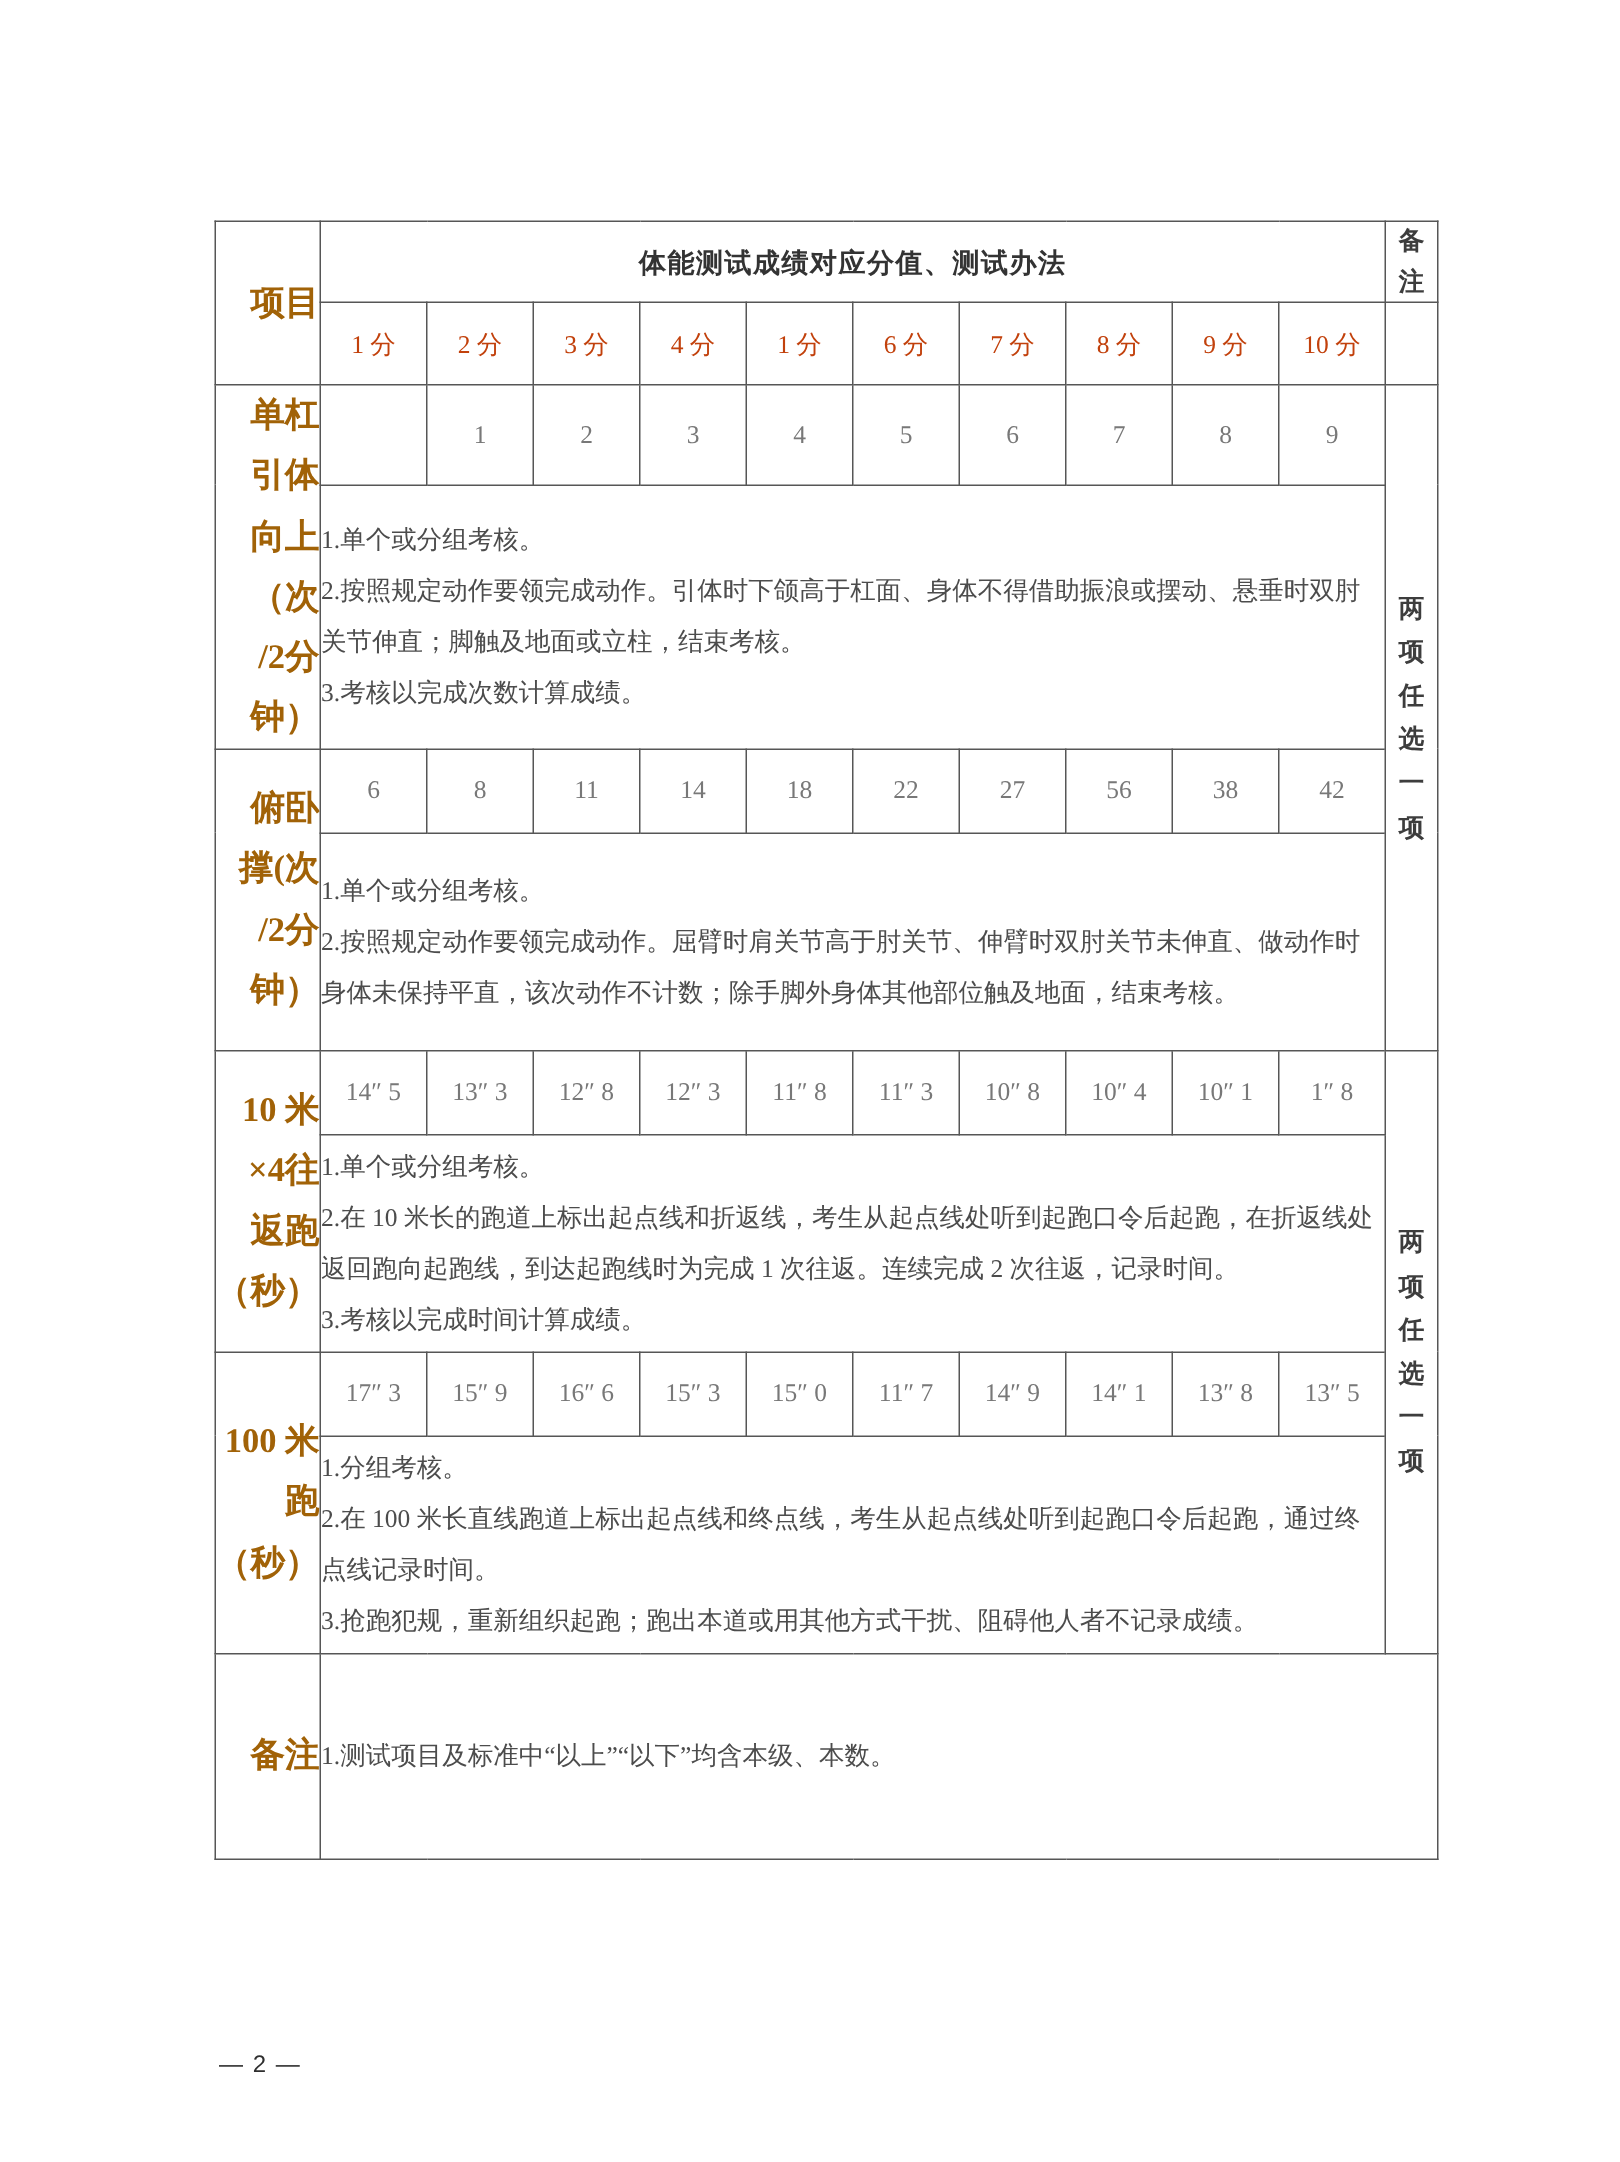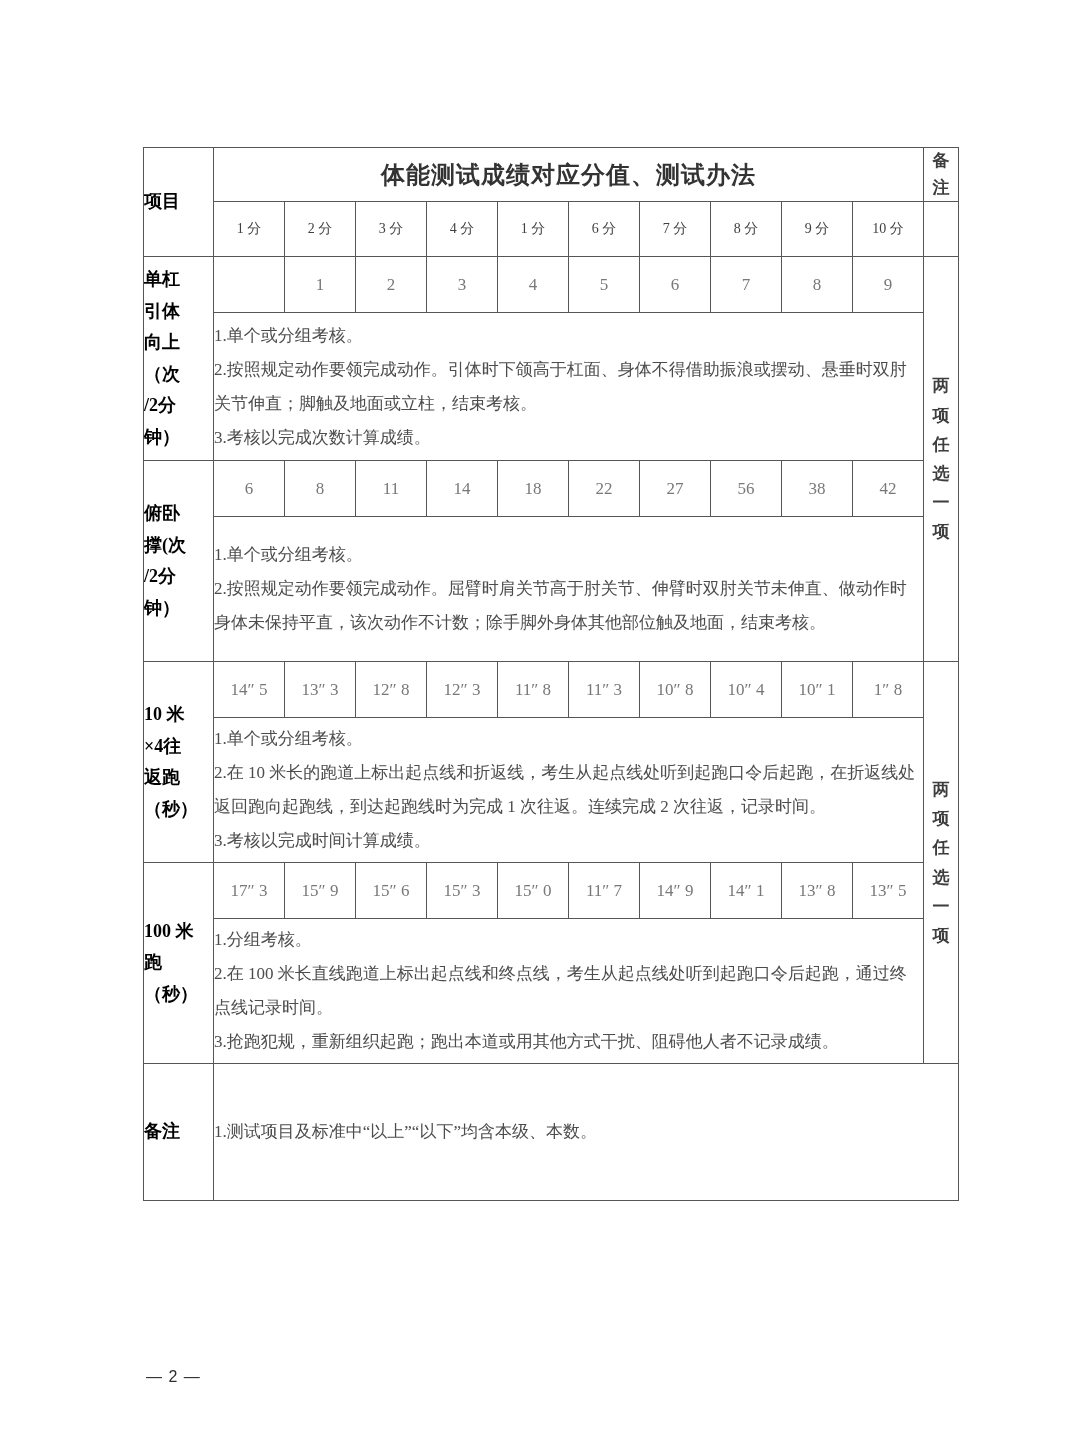--- a/index.html
+++ b/index.html
@@ -26,31 +26,31 @@
   tr.h-a{height:54px;}
   tr.h-b{height:55px;}
   tr.h-val{height:56px;}
   tr.h-m1{height:148px;}
   tr.h-m2{height:145px;}
   tr.h-m3{height:145px;}
   tr.h-foot{height:137px;}
   
   td.title-cell{
     text-align:center;vertical-align:middle;
-    font-weight:bold;font-size:24px;color:#333333;
+    font-weight:bold;font-size:18px;color:#333333;
     letter-spacing:1px;
   }
   td.project-cell,td.label-cell{
-    text-align:left;vertical-align:middle;
-    font-weight:bold;font-size:18px;color:#000000;
+    text-align:right;vertical-align:middle;
+    font-weight:bold;font-size:23px;color:#a16207;
     white-space:pre-line;line-height:1.75;
   }
   td.col-h{
     text-align:center;vertical-align:middle;
-    font-size:14px;color:#404040;
+    font-size:17px;color:#c2410c;
   }
   td.val{
     text-align:center;vertical-align:middle;
     font-size:17px;color:#787878;
   }
   td.method{
     font-size:17px;color:#4c4c4c;
     white-space:pre-line;line-height:2.0;
     padding:6px 8px 6px 10px;
     vertical-align:middle;text-align:left;font-family:Liberation Serif, serif;
@@ -193,21 +193,21 @@
 2.在 10 米长的跑道上标出起点线和折返线，考生从起点线处听到起跑口令后起跑，在折返线处返回跑向起跑线，到达起跑线时为完成 1 次往返。连续完成 2 次往返，记录时间。
 3.考核以完成时间计算成绩。</td>
     </tr>
 
     <tr class="h-val">
       <td class="label-cell" rowspan="2">100 米
 跑
 （秒）</td>
       <td class="val">17″ 3</td>
       <td class="val">15″ 9</td>
-      <td class="val">15″ 6</td>
+      <td class="val">16″ 6</td>
       <td class="val">15″ 3</td>
       <td class="val">15″ 0</td>
       <td class="val">11″ 7</td>
       <td class="val">14″ 9</td>
       <td class="val">14″ 1</td>
       <td class="val">13″ 8</td>
       <td class="val">13″ 5</td>
     </tr>
 
     <tr class="h-m3">

